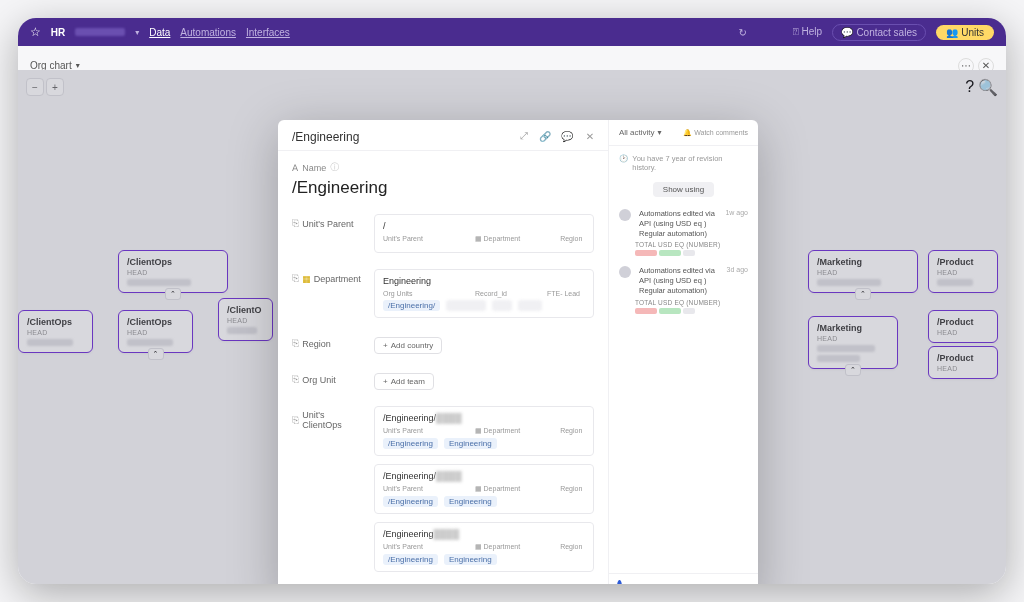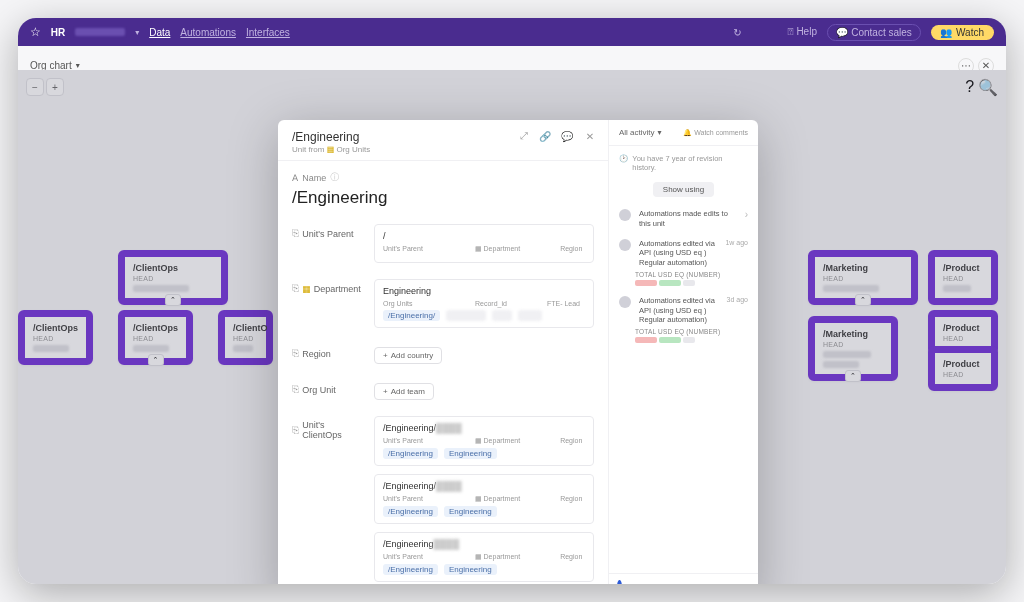--- a/index.html
+++ b/index.html
@@ -18,21 +18,21 @@
 
 .subheader { height: 40px; background: #f7f7f9; border-bottom: 1px solid #e8e8ec; display: flex; align-items: center; padding: 0 12px; font-size: 10px; color: #555; }
 .subheader .chevron-down { margin-left: 4px; font-size: 8px; }
 .subheader .spacer { flex: 1; }
 .subheader .round-btn { width: 16px; height: 16px; border: 1px solid #ddd; border-radius: 50%; margin-left: 4px; display: flex; align-items: center; justify-content: center; }
 
 .canvas { position: absolute; top: 52px; bottom: 0; left: 0; right: 0; background: #f7f7f9; overflow: hidden; }
 .canvas-controls { position: absolute; top: 8px; left: 8px; display: flex; gap: 2px; }
 .canvas-controls .cbtn { width: 18px; height: 18px; background: #fff; border: 1px solid #e0e0e4; border-radius: 4px; font-size: 10px; display: flex; align-items: center; justify-content: center; color: #666; }
 
-.org-node { position: absolute; background: #fff; border: 7px solid #6d28d9; border-radius: 6px; padding: 6px 8px; font-size: 9px; box-shadow: 0 1px 3px rgba(0,0,0,0.05); }
+.org-node { position: absolute; background: #fff; border: 1px solid #6d28d9; border-radius: 6px; padding: 6px 8px; font-size: 9px; box-shadow: 0 1px 3px rgba(0,0,0,0.05); }
 .org-node .title { font-weight: 600; color: #333; margin-bottom: 2px; }
 .org-node .subtitle { color: #999; font-size: 7px; text-transform: uppercase; letter-spacing: 0.3px; }
 .org-node .blur-bar { height: 7px; background: #e0e0e4; border-radius: 2px; margin-top: 3px; filter: blur(1px); }
 .org-node .expand-btn { position: absolute; bottom: -8px; left: 50%; transform: translateX(-50%); width: 16px; height: 12px; background: #fff; border: 1px solid #e0e0e4; border-radius: 3px; font-size: 7px; display: flex; align-items: center; justify-content: center; }
 
 .modal-backdrop { position: absolute; inset: 0; background: rgba(100,100,120,0.25); }
 .modal { position: absolute; top: 50px; left: 260px; width: 480px; height: 480px; background: #fff; border-radius: 6px; box-shadow: 0 10px 50px rgba(0,0,0,0.25); display: flex; overflow: hidden; }
 
 .modal-main { flex: 1; display: flex; flex-direction: column; overflow: hidden; }
 .modal-header { padding: 10px 14px 6px; border-bottom: 1px solid #f0f0f3; position: relative; }
@@ -103,21 +103,21 @@
     <span class="brand">HR</span>
     <span class="blur-bar" style="width:50px;height:8px;background:#6a4fb0;border-radius:2px;filter:blur(1px);"></span>
     <span style="color:#c0b2e0;font-size:8px;">▾</span>
     <span class="nav-item active">Data</span>
     <span class="nav-item">Automations</span>
     <span class="nav-item">Interfaces</span>
     <span class="spacer"></span>
     <span style="color:#c0b2e0;">↻</span>
     <span class="help">⍰ <span>Help</span></span>
     <span class="contact-btn">💬 <span>Contact sales</span></span>
-    <span class="share-btn">👥 <span>Watch</span></span>
+    <span class="share-btn">👥 <span>Units</span></span>
   </div>
 
   <div class="subheader">
     <span>Org chart</span>
     <span class="chevron-down">▾</span>
     <span class="spacer"></span>
     <span class="round-btn">⋯</span>
     <span class="round-btn">✕</span>
   </div>
 
@@ -141,21 +141,21 @@
       <div class="title">/ClientOps</div>
       <div class="subtitle">HEAD</div>
       <div class="blur-bar" style="width:80%;"></div>
     </div>
     <div class="org-node" style="top:240px; left:100px; width:75px;">
       <div class="title">/ClientOps</div>
       <div class="subtitle">HEAD</div>
       <div class="blur-bar" style="width:80%;"></div>
       <div class="expand-btn">⌃</div>
     </div>
-    <div class="org-node" style="top:240px; left:200px; width:55px;">
+    <div class="org-node" style="top:228px; left:200px; width:55px;">
       <div class="title">/ClientO</div>
       <div class="subtitle">HEAD</div>
       <div class="blur-bar" style="width:80%;"></div>
     </div>
 
     <div class="org-node" style="top:180px; left:790px; width:110px;">
       <div class="title">/Marketing</div>
       <div class="subtitle">HEAD</div>
       <div class="blur-bar" style="width:70%;"></div>
       <div class="expand-btn">⌃</div>
@@ -180,25 +180,20 @@
     <div class="org-node" style="top:276px; left:910px; width:70px;">
       <div class="title">/Product</div>
       <div class="subtitle">HEAD</div>
     </div>
 
     <div class="modal-backdrop"></div>
     <div class="modal">
       <div class="modal-main">
         <div class="modal-header">
           <div class="crumb-title">/Engineering</div>
-          <div class="crumb-sub">
-            <span>Unit from</span>
-            <span class="folder">▦</span>
-            <span>Org Units</span>
-          </div>
           <div class="actions">
             <span>⤢</span>
             <span>🔗</span>
             <span>💬</span>
             <span>✕</span>
           </div>
         </div>
         <div class="modal-body">
           <div class="name-row">
             <span class="icon">𝖠</span>
@@ -319,27 +314,20 @@
             </span>
           <span class="watch">🔔 <span>Watch comments</span></span>
         </div>
         <div class="side-body">
           <div class="revision-note">
               <span>🕑</span>
               <span>You have 7 year of revision history.</span>
             </div>
           <div class="show-more-btn">Show using</div>
 
-          <div class="activity-item">
-            <div class="ai-head">
-                <span class="ai-avatar"></span>
-                <span class="txt">Automations made edits to this unit</span>
-                <span class="activity-arrow">›</span>
-              </div>
-          </div>
 
           <div class="activity-item">
             <div class="ai-head">
                 <span class="ai-avatar"></span>
                 <span class="txt">Automations edited via API (using USD eq ) Regular automation)</span>
                 <span class="time">1w ago</span>
               </div>
             <div class="ai-detail">
               <div class="badge-label">TOTAL USD EQ (NUMBER)</div>
               <div class="badge-bars">

